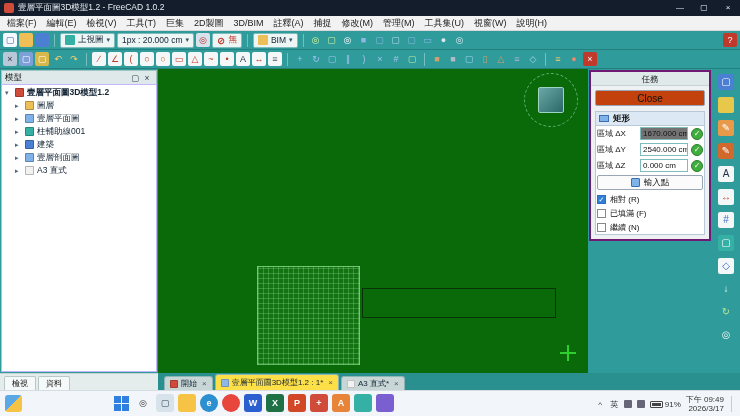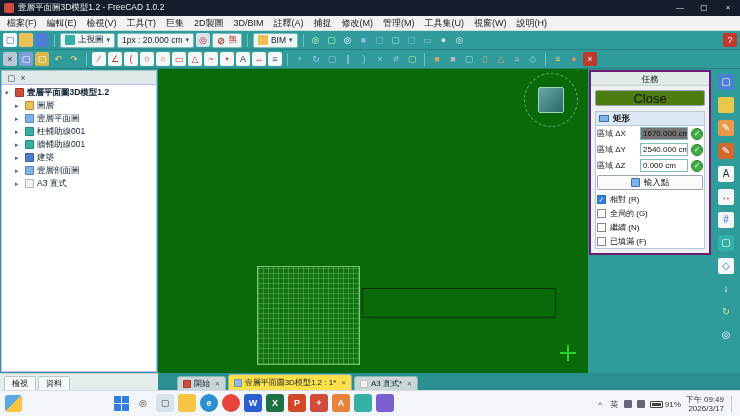--- a/index.html
+++ b/index.html
@@ -43,21 +43,21 @@
 .selrect{position:absolute;left:204px;top:219px;width:194px;height:30px;border:1px solid rgba(8,22,8,.65)}
 .axis{position:absolute;right:12px;bottom:12px;width:16px;height:16px}
 .axis:before,.axis:after{content:"";position:absolute;background:#2ed02e}
 .axis:before{left:7px;top:0;width:2px;height:16px}
 .axis:after{left:0;top:7px;width:16px;height:2px}
 
 .rdock{width:124px;flex:none;background:#2f9b9b;padding:1px;display:flex;flex-direction:column}
 .tasks{background:#eef1f1;border:2px solid #701a75}
 .tk-head{height:14px;background:#dfe9e9;text-align:center;line-height:14px;font-size:8.5px;border-bottom:1px solid #c4d4d4}
 .tk-body{padding:4px;display:flex;flex-direction:column;gap:5px}
-.close-btn{height:16px;background:#4d7c0f;border:1px solid #99a5b5;border-radius:2px;text-align:center;line-height:15px;font-size:13px}
+.close-btn{height:16px;background:#c2410c;border:1px solid #99a5b5;border-radius:2px;text-align:center;line-height:15px;font-size:10px}
 .sect{background:#fff;border:1px solid #b8c8d8}
 .sect-head{height:14px;background:#dce9f5;display:flex;align-items:center;gap:4px;padding:0 3px;border-bottom:1px solid #b8c8d8;font-weight:bold;font-size:8.5px}
 .sect-icon{width:10px;height:7px;border:1px solid #3b6fb0;flex:none}
 .sect-body{padding:1px;display:flex;flex-direction:column;gap:3px}
 .frow{display:flex;align-items:center;gap:3px}
 .flabel{width:40px;font-size:8px;flex:none}
 .fbox{flex:1;height:13px;background:#fff;border:1px solid #7fbcbc;font-size:8px;line-height:12px;padding:0 2px;overflow:hidden;white-space:nowrap}
 .fbox.hl{background:#737373}
 .fcheck{width:12px;height:12px;border-radius:50%;background:#3fae3f;border:1px solid #2a7f2a;color:#fff;font-size:8px;display:flex;align-items:center;justify-content:center;flex:none}
 .ep-btn{height:15px;background:#fbfbfb;border:1px solid #99a5b5;border-radius:2px;display:flex;align-items:center;justify-content:center;gap:4px;font-size:8.5px}
@@ -66,21 +66,21 @@
 .cbox{width:9px;height:9px;border:1px solid #888;background:#fff;flex:none;display:flex;align-items:center;justify-content:center;font-size:7px;color:#fff;line-height:1}
 .cbox.on{background:#2f7fd6;border-color:#2a6fc0}
 .cblabel{font-size:8px}
 
 .vtb{width:28px;flex:none;background:#2f9b9b;display:flex;flex-direction:column;align-items:center;gap:7px;padding-top:5px}
 .vtb .tbi{width:16px;height:16px;font-size:10px}
 
 .tabsrow{height:17px;display:flex;align-items:stretch;background:#2a8f8f}
 .ptabs{width:158px;flex:none;background:#e4ecec;display:flex;align-items:flex-end;gap:2px;padding:0 4px;border-top:1px solid #c4d4d4}
 .ptab{background:#f6f9f9;border:1px solid #b8c8c8;border-bottom:none;padding:1px 7px;font-size:8px;border-radius:2px 2px 0 0}
-.dtabs{flex:1;display:flex;align-items:flex-end;gap:2px;padding:0 19px}
+.dtabs{flex:1;display:flex;align-items:flex-end;gap:2px;padding:0 6px}
 .dtab{display:flex;align-items:center;gap:3px;height:14px;padding:0 5px;background:#c8d6d6;border:1px solid #8fb4b4;border-bottom:none;border-radius:3px 3px 0 0;font-size:8px;color:#123;white-space:nowrap}
 .dtab.active{background:#fde047;height:16px}
 .dicon{width:8px;height:8px;border-radius:1px;border:1px solid rgba(0,0,0,.2);flex:none}
 .dclose{color:#556;font-size:8px;margin-left:2px}
 
 .taskbar{height:26px;background:#f2f6fa;border-top:1px solid #d5dce2;position:relative}
 .tb-widgets{position:absolute;left:5px;top:4px;width:17px;height:17px;border-radius:3px;background:linear-gradient(135deg,#5aa9e6 50%,#f6c344 50%)}
 .apps{position:absolute;left:112px;top:3px;display:flex;gap:4px;align-items:center}
 .app{width:18px;height:18px;border-radius:3px;display:flex;align-items:center;justify-content:center;color:#fff;font-size:9px;font-weight:bold;flex:none}
 .winlogo{display:grid;grid-template-columns:7px 7px;grid-template-rows:7px 7px;gap:1px}
@@ -208,20 +208,21 @@
     <span class="sep"></span>
     <span class="tbi" style="color: rgb(255, 210, 107);">≡</span>
     <span class="tbi" style="color: rgb(232, 138, 107);">●</span>
     <span class="tbi" style="background: rgb(192, 57, 43); color: rgb(255, 255, 255);">×</span>
   </div>
 
 <div class="main">
 
   <div class="lpanel">
     <div class="lp-head">
+      <span class="lp-title">模型</span>
       <span class="lp-btn">▢</span>
       <span class="lp-btn">×</span>
     </div>
     <div class="lp-body" id="tree">
         <div class="trow root">
           <span class="arrow">▾</span>
           <span class="ticon" style="background: rgb(208, 75, 58);"></span>
           <span class="tlabel">壹層平面圖3D模型1.2</span>
         </div>
         <div class="trow child">
@@ -231,25 +232,20 @@
         </div>
         <div class="trow child">
           <span class="arrow">▸</span>
           <span class="ticon" style="background: rgb(127, 178, 232);"></span>
           <span class="tlabel">壹層平面圖</span>
         </div>
         <div class="trow child">
           <span class="arrow">▸</span>
           <span class="ticon" style="background: rgb(53, 176, 165);"></span>
           <span class="tlabel">柱輔助線001</span>
-        </div>
-        <div class="trow child">
-          <span class="arrow">▸</span>
-          <span class="ticon" style="background: rgb(53, 176, 165);"></span>
-          <span class="tlabel">牆輔助線001</span>
         </div>
         <div class="trow child">
           <span class="arrow">▸</span>
           <span class="ticon" style="background: rgb(74, 127, 212);"></span>
           <span class="tlabel">建築</span>
         </div>
         <div class="trow child">
           <span class="arrow">▸</span>
           <span class="ticon" style="background: rgb(127, 178, 232);"></span>
           <span class="tlabel">壹層剖面圖</span>
@@ -303,29 +299,25 @@
               <span class="ep-icon"></span>
               <span>輸入點</span>
             </div>
             <div id="checks" style="display:flex;flex-direction:column;gap:2px">
                 <div class="cbrow">
                   <span class="cbox on">✓</span>
                   <span class="cblabel">相對 (R)</span>
                 </div>
                 <div class="cbrow">
                   <span class="cbox"></span>
-                  <span class="cblabel">全局的 (G)</span>
+                  <span class="cblabel">已填滿 (F)</span>
                 </div>
                 <div class="cbrow">
                   <span class="cbox"></span>
                   <span class="cblabel">繼續 (N)</span>
-                </div>
-                <div class="cbrow">
-                  <span class="cbox"></span>
-                  <span class="cblabel">已填滿 (F)</span>
                 </div>
               </div>
           </div>
         </div>
       </div>
     </div>
   </div>
 
   <div class="vtb" id="vtb">
       <span class="tbi" style="background: rgb(74, 127, 212); color: rgb(255, 255, 255);">▢</span>

